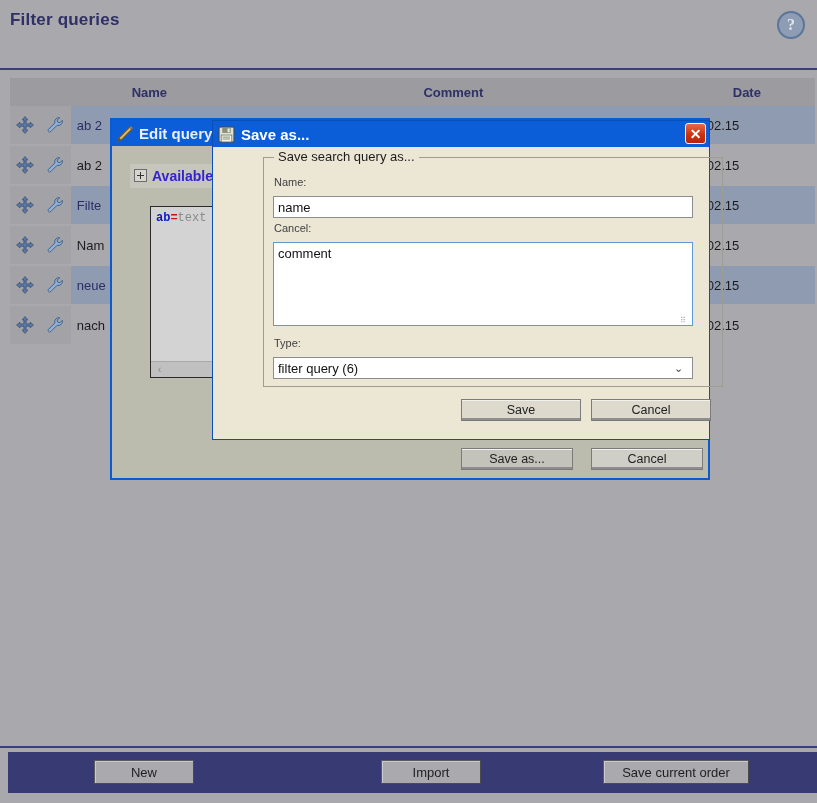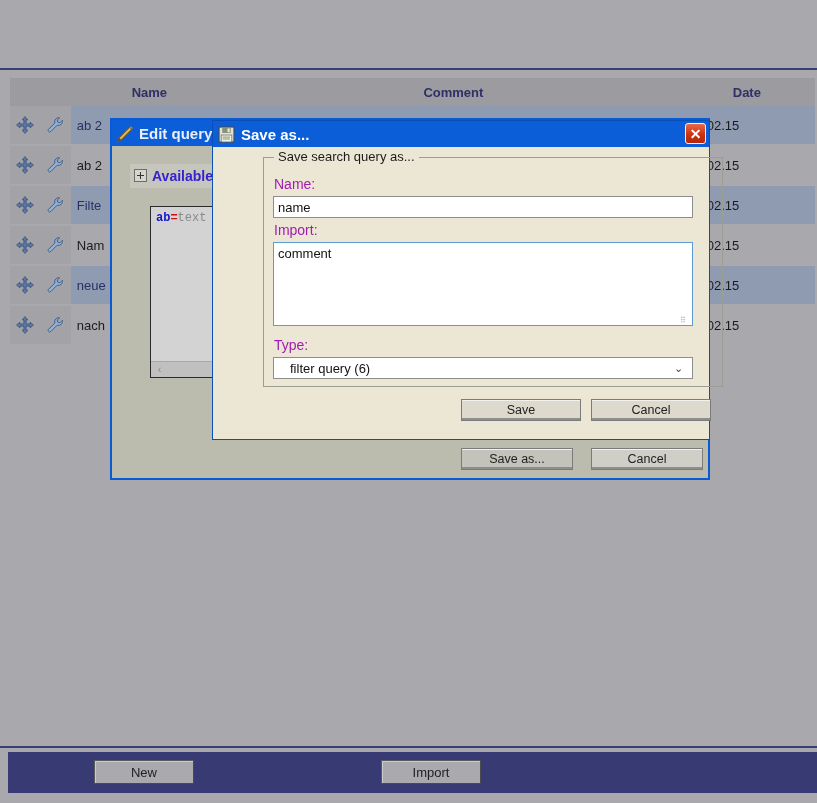--- a/index.html
+++ b/index.html
@@ -207,21 +207,21 @@
     border: 1px solid #9d9d93;
     background: transparent;
     margin-left: 32px;
   }
   .fs-legend {
     position: absolute; left: 10px; top: -9px;
     background: #ece7d5; padding: 0 4px;
     font-size: 13px; color: #1b1b1b;
   }
   .fld-label {
-    position: absolute; font-size: 14px; color: #a21caf;
+    position: absolute; font-size: 11px; color: #404040;
   }
   .lb-name    { left: 10px; top: 18px; }
   .lb-comment { left: 10px; top: 64px; }
   .lb-type    { left: 10px; top: 179px; text-align: right; }
 
   .txt-input {
     position: absolute; left: 9px; width: 420px; height: 22px;
     background: #ffffff; border: 1px solid #8d8d8d;
     font-family: "Liberation Sans", sans-serif; font-size: 13px;
     color: #111; padding: 0 4px;
@@ -240,38 +240,44 @@
     position: absolute; left: 416px; top: 158px;
     width: 8px; height: 8px; color: #a9a9a9; font-size: 8px;
     pointer-events: none;
   }
 
   .sel-type {
     position: absolute; left: 9px; top: 199px;
     width: 420px; height: 22px;
     background: #ffffff; border: 1px solid #8d8d8d;
     font-family: "Liberation Sans", sans-serif; font-size: 13px;
-    color: #111; padding: 0 16px;
+    color: #111; padding: 0 4px;
     -webkit-appearance: none; appearance: none;
   }
   .sel-arrow {
     position: absolute; left: 410px; top: 204px;
     font-size: 11px; color: #444; pointer-events: none;
   }
 
   .save-footer { position: absolute; left: 0; top: 278px; width: 100%; height: 24px; }
   .sb-save   { left: 248px; width: 120px; background: #ddd9cc; }
   .sb-cancel { left: 378px; width: 120px; background: #ddd9cc; }
   .save-footer .win-btn { top: 0; }
 </style>
 </head>
 <body>
 
 <div id="root">
 
+  <div class="page-header">
+    <div class="page-title">Filter queries</div>
+    <div class="help-btn">
+      <span class="qmark">?</span>
+    </div>
+  </div>
   <div class="header-rule"></div>
 
   <div class="table-wrap">
     <table class="ftable">
       <thead>
         <tr>
           <th class="sp"></th>
           <th class="wr"></th>
           <th class="nm">Name</th>
           <th class="cm">Comment</th>
@@ -412,34 +418,35 @@
         <span>✕</span>
       </div>
     </div>
 
     <div class="fieldset">
       <span class="fs-legend">Save search query as...</span>
 
       <span class="fld-label lb-name">Name:</span>
       <input class="txt-input in-name" type="text" value="name" style="">
 
-      <span class="fld-label lb-comment">Import:</span>
+      <span class="fld-label lb-comment">Cancel:</span>
       <textarea class="txt-area" style="">comment</textarea>
       <span class="resize-grip">⠿</span>
 
       <span class="fld-label lb-type">Type:</span>
       <select class="sel-type" id="type-select"><option value="filter query (6)">filter query (6)</option></select>
       <span class="sel-arrow">⌄</span>
     </div>
 
     <div class="save-footer">
       <div class="win-btn sb-save">Save</div>
       <div class="win-btn sb-cancel">Cancel</div>
     </div>
   </div>
 
   <div class="bottom-rule"></div>
   <div class="bottom-bar">
     <div class="bb-btn bb-new">New</div>
     <div class="bb-btn bb-import">Import</div>
+    <div class="bb-btn bb-order">Save current order</div>
   </div>
 
 </div>
 
 </body></html>

